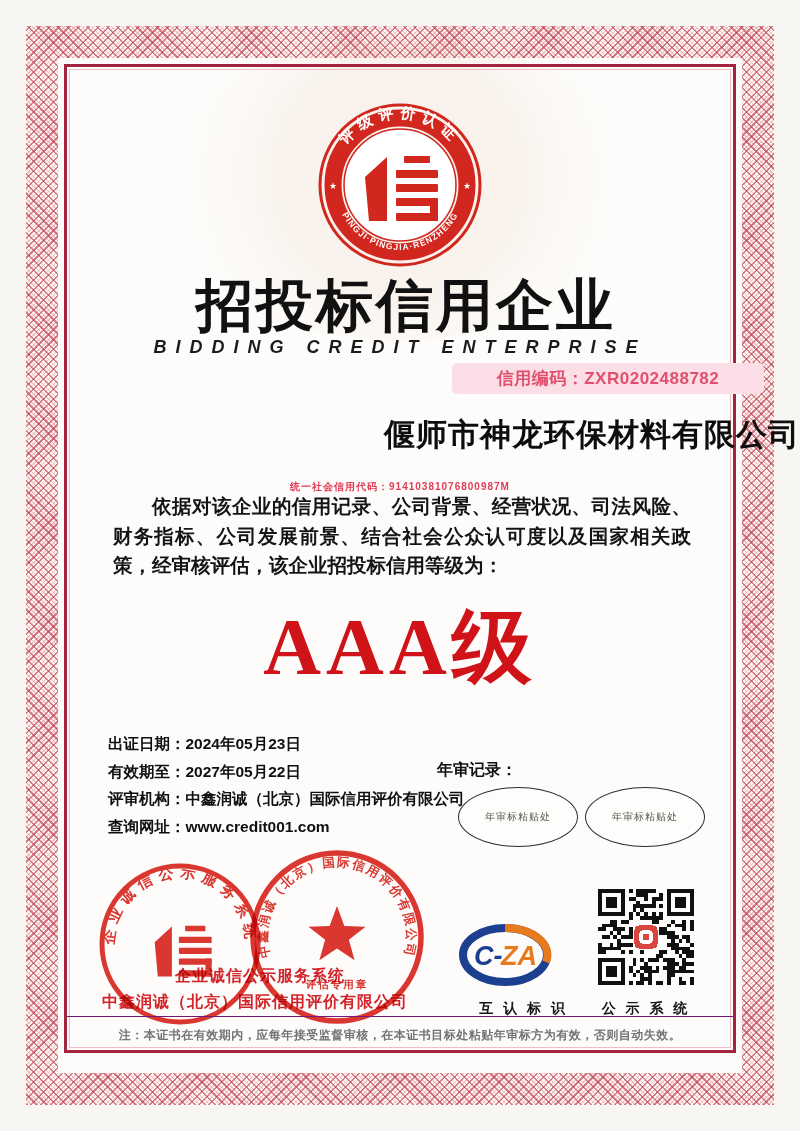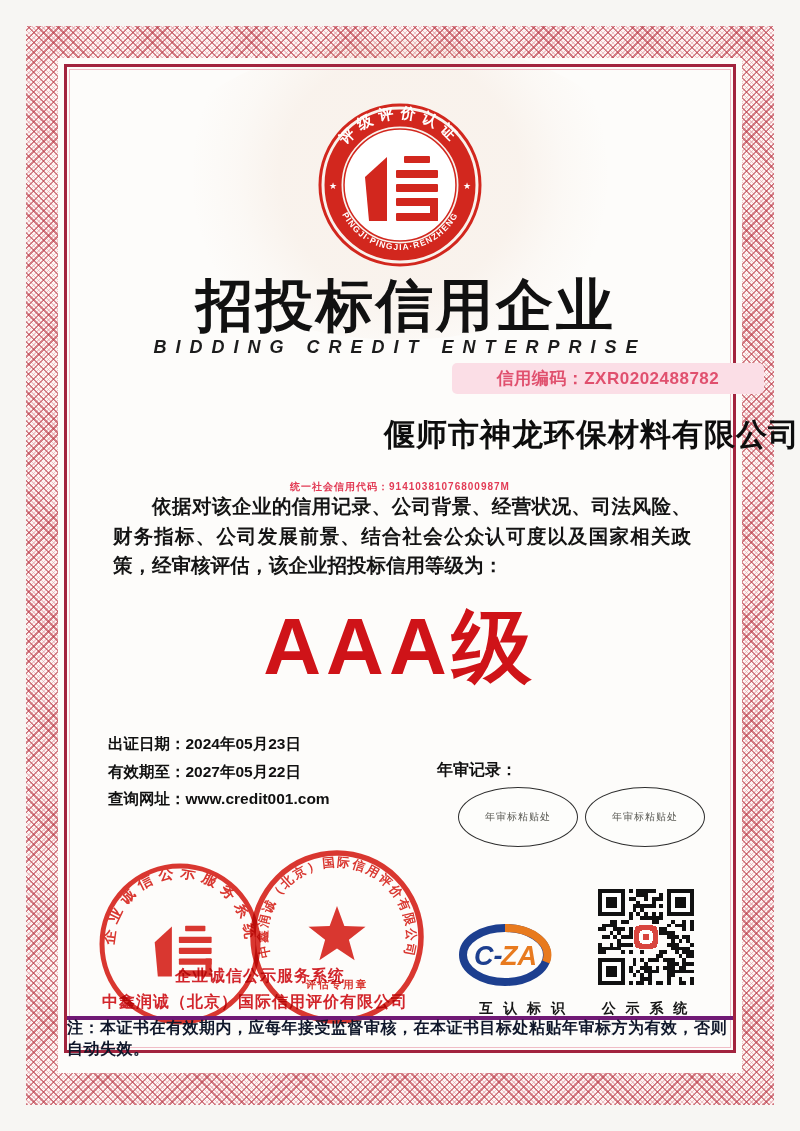--- a/index.html
+++ b/index.html
@@ -54,21 +54,21 @@
     position:absolute;left:0;right:0;top:455px;text-align:center;
     font-weight:700;font-size:10px;letter-spacing:1px;color:#e23b55;margin-top:25px;
   }
   .statement{
     position:absolute;left:113px;top:492px;width:578px;
     font-family:"Liberation Serif",serif;font-weight:700;font-size:19.5px;
     line-height:1.52;text-align:justify;text-indent:2em;color:#141414;
   }
   .grade{
     position:absolute;left:0;right:0;top:594px;text-align:center;
-    font-family:Liberation Sans, sans-serif;font-weight:900;font-size:80px;
+    font-family:Liberation Serif, serif;font-weight:900;font-size:80px;
     letter-spacing:5px;color:#cf1318;
   }
   .details{position:absolute;left:108px;top:730px;}
   .detail-row{font-weight:700;font-size:15.5px;line-height:27.5px;color:#101010;}
   .annual-label{position:absolute;left:437px;top:760px;font-weight:700;font-size:16px;color:#101010;}
   .oval{
     position:absolute;width:118px;height:58px;border:1.4px solid #2e2e2e;border-radius:50%;
     display:flex;align-items:center;justify-content:center;
     font-size:10px;color:#5a5a54;letter-spacing:1px;background:rgba(255,255,255,.25);
   }
@@ -85,23 +85,23 @@
 
   .cza{position:absolute;left:450px;top:918px;width:110px;height:74px;}
   .mutual-label{position:absolute;left:442px;top:1000px;width:126px;text-align:right;
     font-weight:700;font-size:14px;letter-spacing:3px;color:#161616;}
   .qr{position:absolute;left:598px;top:889px;width:96px;height:96px;}
   .qr-label{position:absolute;left:586px;top:1000px;width:120px;text-align:center;
     font-weight:700;font-size:14px;letter-spacing:3px;color:#161616;}
 
   .note-row{
     position:absolute;left:67px;right:67px;top:1016px;height:37px;
-    border-top:4px solid #701a75;
+    border-top:1px solid #701a75;
     display:flex;align-items:center;justify-content:center;
-    font-weight:600;font-size:16px;letter-spacing:.5px;color:#0f172a;
+    font-weight:600;font-size:12px;letter-spacing:.5px;color:#737373;
   }
 </style>
 </head>
 <body>
 
 <div class="page">
 
   <div class="band"></div>
   <div class="band-hole"></div>
   <div class="watermark"></div>
@@ -145,20 +145,21 @@
   <div class="company">偃师市神龙环保材料有限公司</div>
   <div class="uscc">统一社会信用代码：91410381076800987M</div>
 
   <div class="statement">依据对该企业的信用记录、公司背景、经营状况、司法风险、财务指标、公司发展前景、结合社会公众认可度以及国家相关政策，经审核评估，该企业招投标信用等级为：</div>
 
   <div class="grade">AAA级</div>
 
   <div class="details">
     <div class="detail-row"><span>出证日期：</span><span>2024年05月23日</span></div>
     <div class="detail-row"><span>有效期至：</span><span>2027年05月22日</span></div>
+    <div class="detail-row"><span>评审机构：</span><span>中鑫润诚（北京）国际信用评价有限公司</span></div>
     <div class="detail-row"><span>查询网址：</span><span>www.credit001.com</span></div>
   </div>
 
   <div class="annual-label">年审记录：</div>
   <div class="oval oval-1">
       <span>年审标粘贴处</span>
     </div>
   <div class="oval oval-2">
       <span>年审标粘贴处</span>
     </div>

